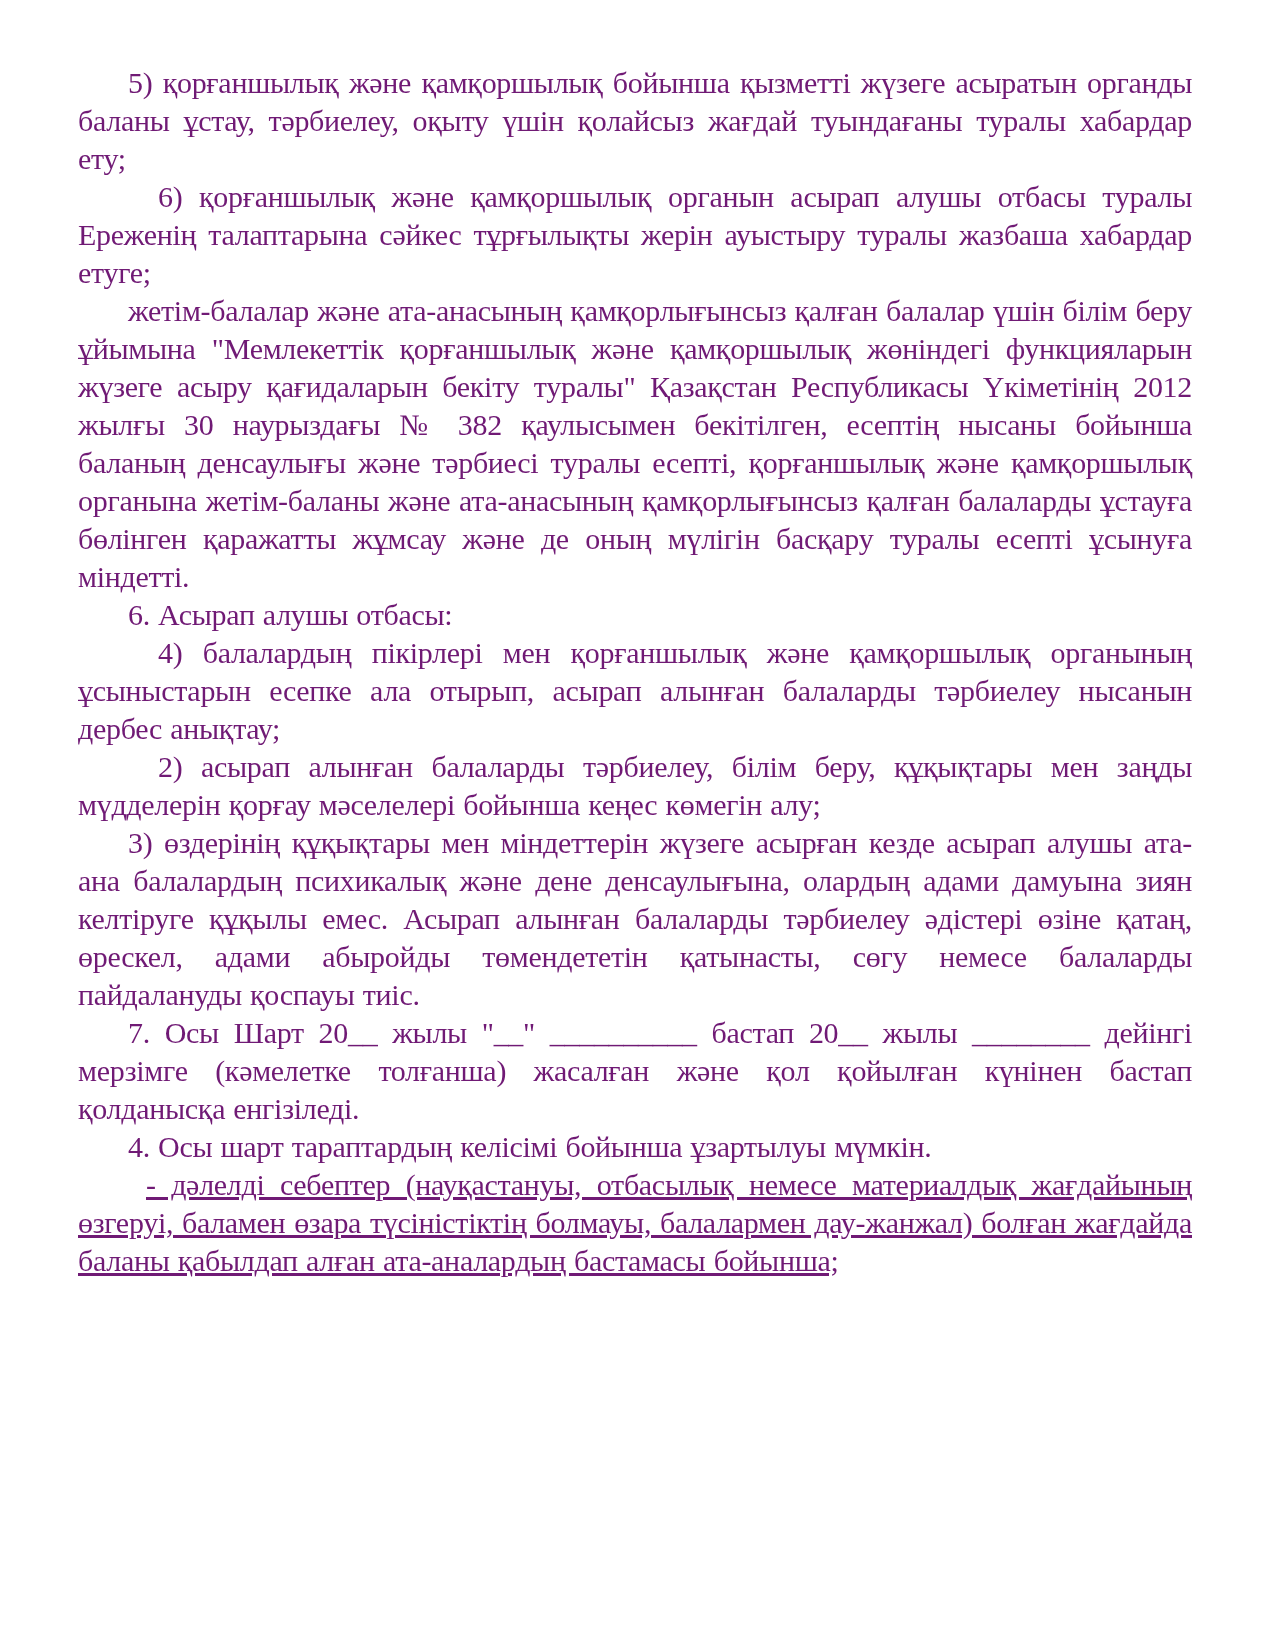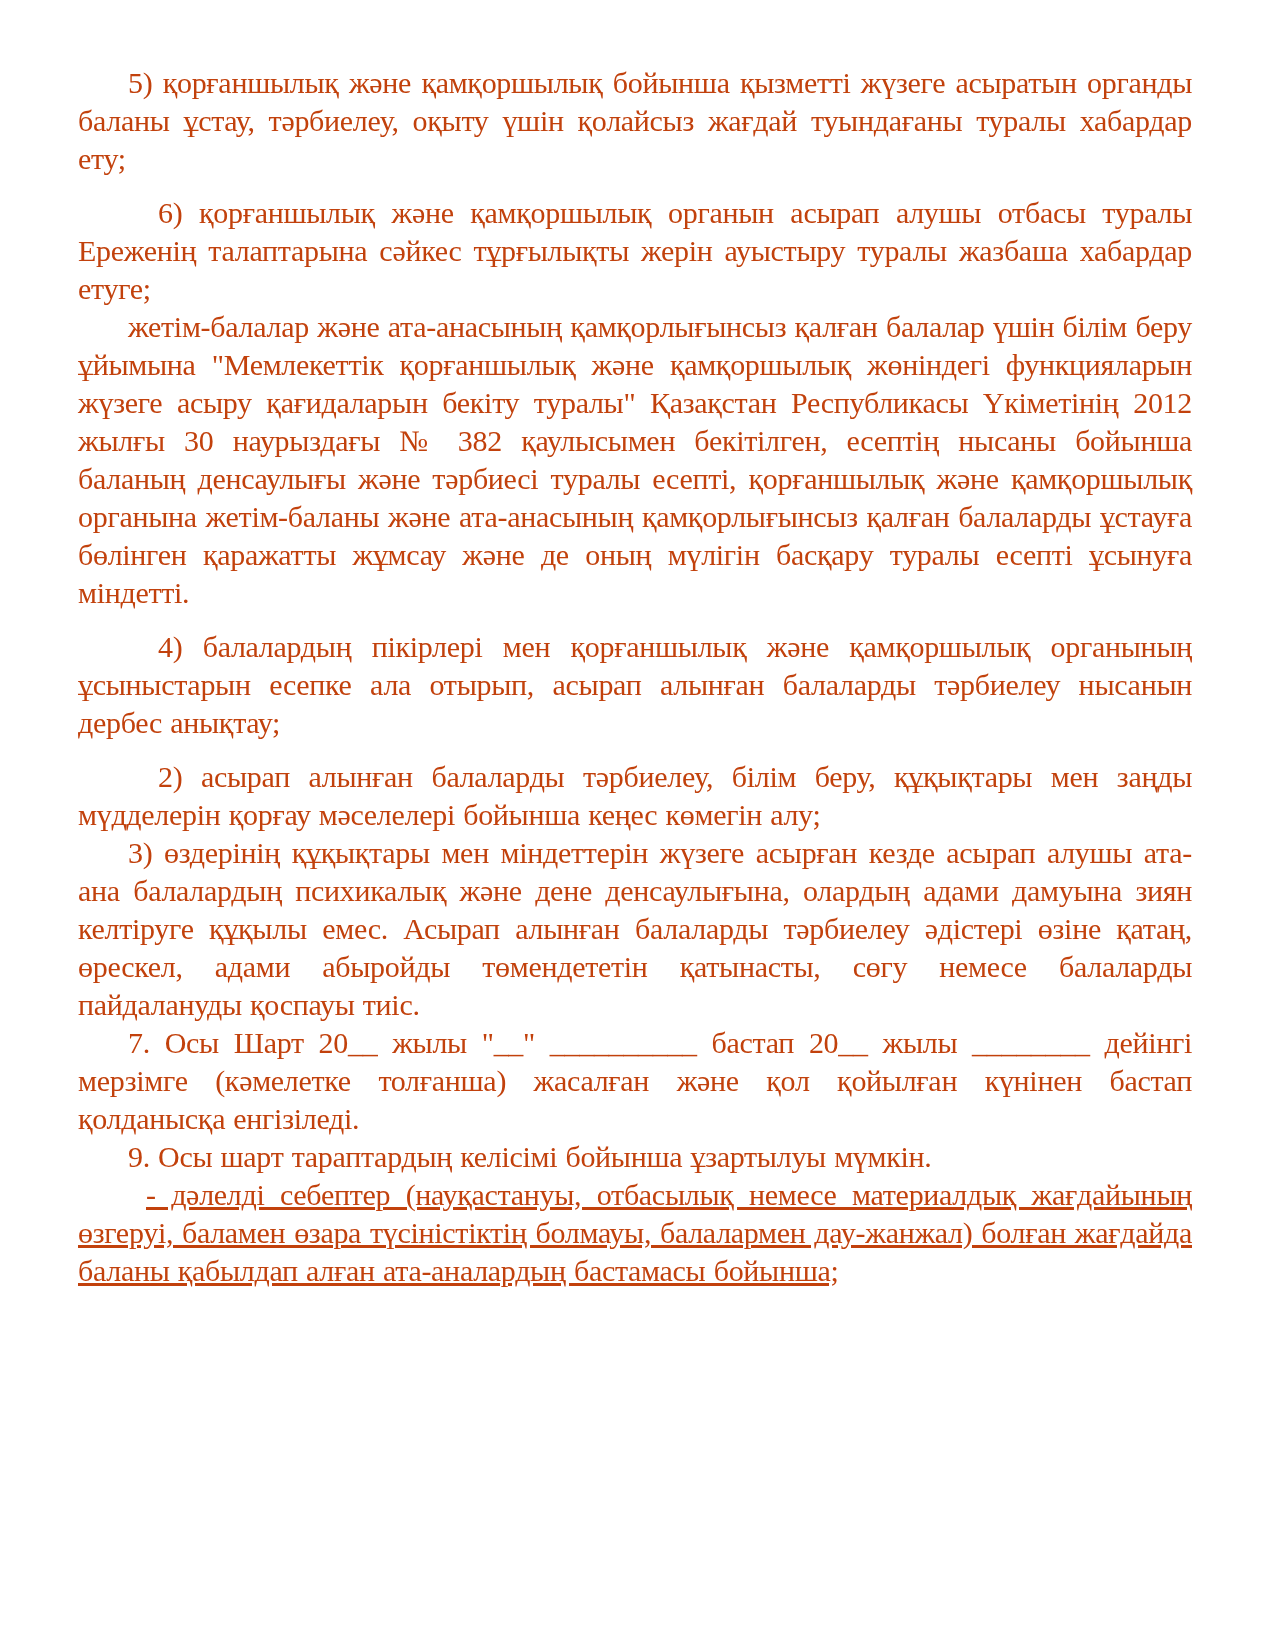--- a/index.html
+++ b/index.html
@@ -6,44 +6,45 @@
     margin: 0;
     padding: 0;
     background: #ffffff;
   }
   .page {
     position: relative;
     box-sizing: border-box;
     width: 1275px;
     height: 1650px;
     background: #ffffff;
-    color: #c2410c;
+    color: #701a75;
     padding: 64px 83px 0 78px;
     font-family: "Liberation Serif", "DejaVu Serif", serif;
     font-size: 30px;
     line-height: 38px;
     letter-spacing: -0.3px;
     overflow: hidden;
   }
   .page p {
     margin: 0;
     padding: 0;
     text-align: justify;
     text-indent: 50px;
     word-spacing: 1px;
   }
-  .page p.ind-lg   { text-indent: 80px; margin-top: 16px; }
+  .page p.ind-lg   { text-indent: 80px; }
   .page p.ind-dash { text-indent: 68px; text-decoration: underline; }
 </style>
 </head>
 <body>
 
 <div class="page">
   <p>5) қорғаншылық және қамқоршылық бойынша қызметті жүзеге асыратын органды баланы ұстау, тәрбиелеу, оқыту үшін қолайсыз жағдай туындағаны туралы хабардар ету;</p>
   <p class="ind-lg">6) қорғаншылық және қамқоршылық органын асырап алушы отбасы туралы Ереженің талаптарына сәйкес тұрғылықты жерін ауыстыру туралы жазбаша хабардар етуге;</p>
   <p>жетім-балалар және ата-анасының қамқорлығынсыз қалған балалар үшін білім беру ұйымына "Мемлекеттік қорғаншылық және қамқоршылық жөніндегі функцияларын жүзеге асыру қағидаларын бекіту туралы" Қазақстан Республикасы Үкіметінің 2012 жылғы 30 наурыздағы № 382 қаулысымен бекітілген, есептің нысаны бойынша баланың денсаулығы және тәрбиесі туралы есепті, қорғаншылық және қамқоршылық органына жетім-баланы және ата-анасының қамқорлығынсыз қалған балаларды ұстауға бөлінген қаражатты жұмсау және де оның мүлігін басқару туралы есепті ұсынуға міндетті.</p>
+  <p>6. Асырап алушы отбасы:</p>
   <p class="ind-lg">4) балалардың пікірлері мен қорғаншылық және қамқоршылық органының ұсыныстарын есепке ала отырып, асырап алынған балаларды тәрбиелеу нысанын дербес анықтау;</p>
   <p class="ind-lg">2) асырап алынған балаларды тәрбиелеу, білім беру, құқықтары мен заңды мүдделерін қорғау мәселелері бойынша кеңес көмегін алу;</p>
   <p>3) өздерінің құқықтары мен міндеттерін жүзеге асырған кезде асырап алушы ата-ана балалардың психикалық және дене денсаулығына, олардың адами дамуына зиян келтіруге құқылы емес. Асырап алынған балаларды тәрбиелеу әдістері өзіне қатаң, өрескел, адами абыройды төмендететін қатынасты, сөгу немесе балаларды пайдалануды қоспауы тиіс.</p>
   <p>7. Осы Шарт 20__ жылы "__" __________ бастап 20__ жылы ________ дейінгі мерзімге (кәмелетке толғанша) жасалған және қол қойылған күнінен бастап қолданысқа енгізіледі.</p>
-  <p>9. Осы шарт тараптардың келісімі бойынша ұзартылуы мүмкін.</p>
+  <p>4. Осы шарт тараптардың келісімі бойынша ұзартылуы мүмкін.</p>
   <p class="ind-dash">- дәлелді себептер (науқастануы, отбасылық немесе материалдық жағдайының өзгеруі, баламен өзара түсіністіктің болмауы, балалармен дау-жанжал) болған жағдайда баланы қабылдап алған ата-аналардың бастамасы бойынша;</p>
 </div>
 
 </body></html>

